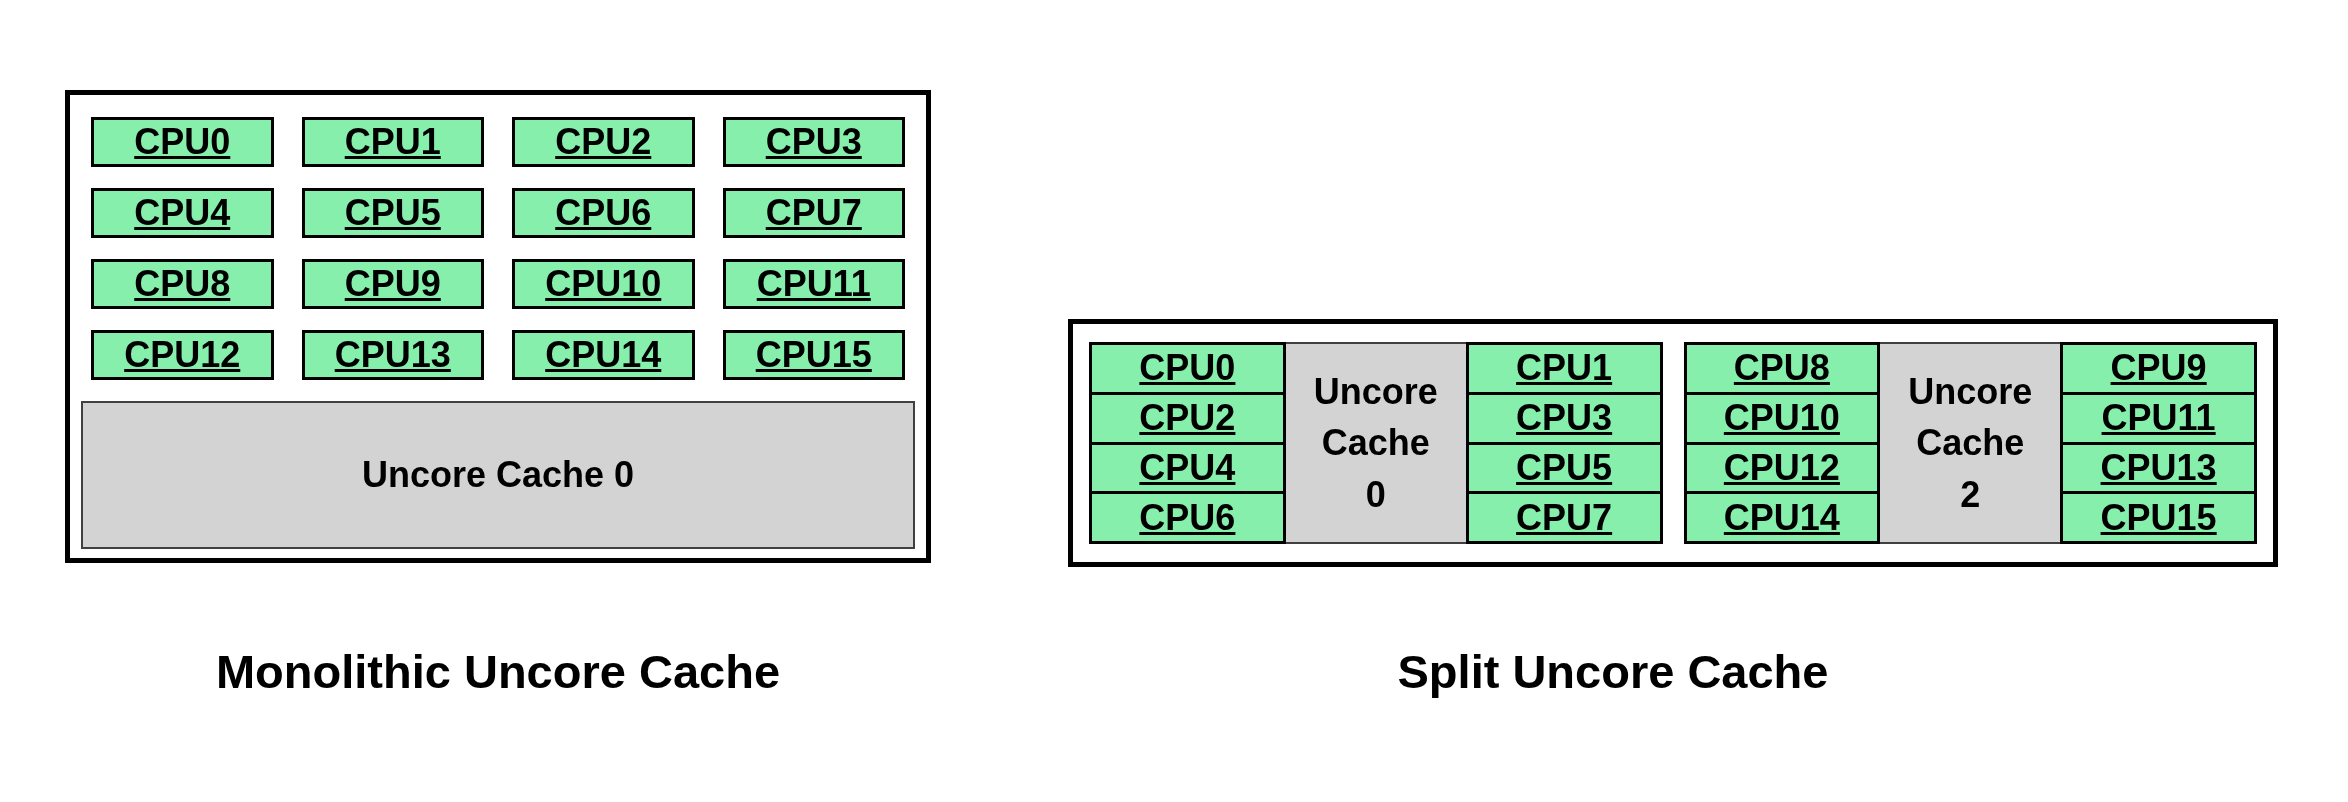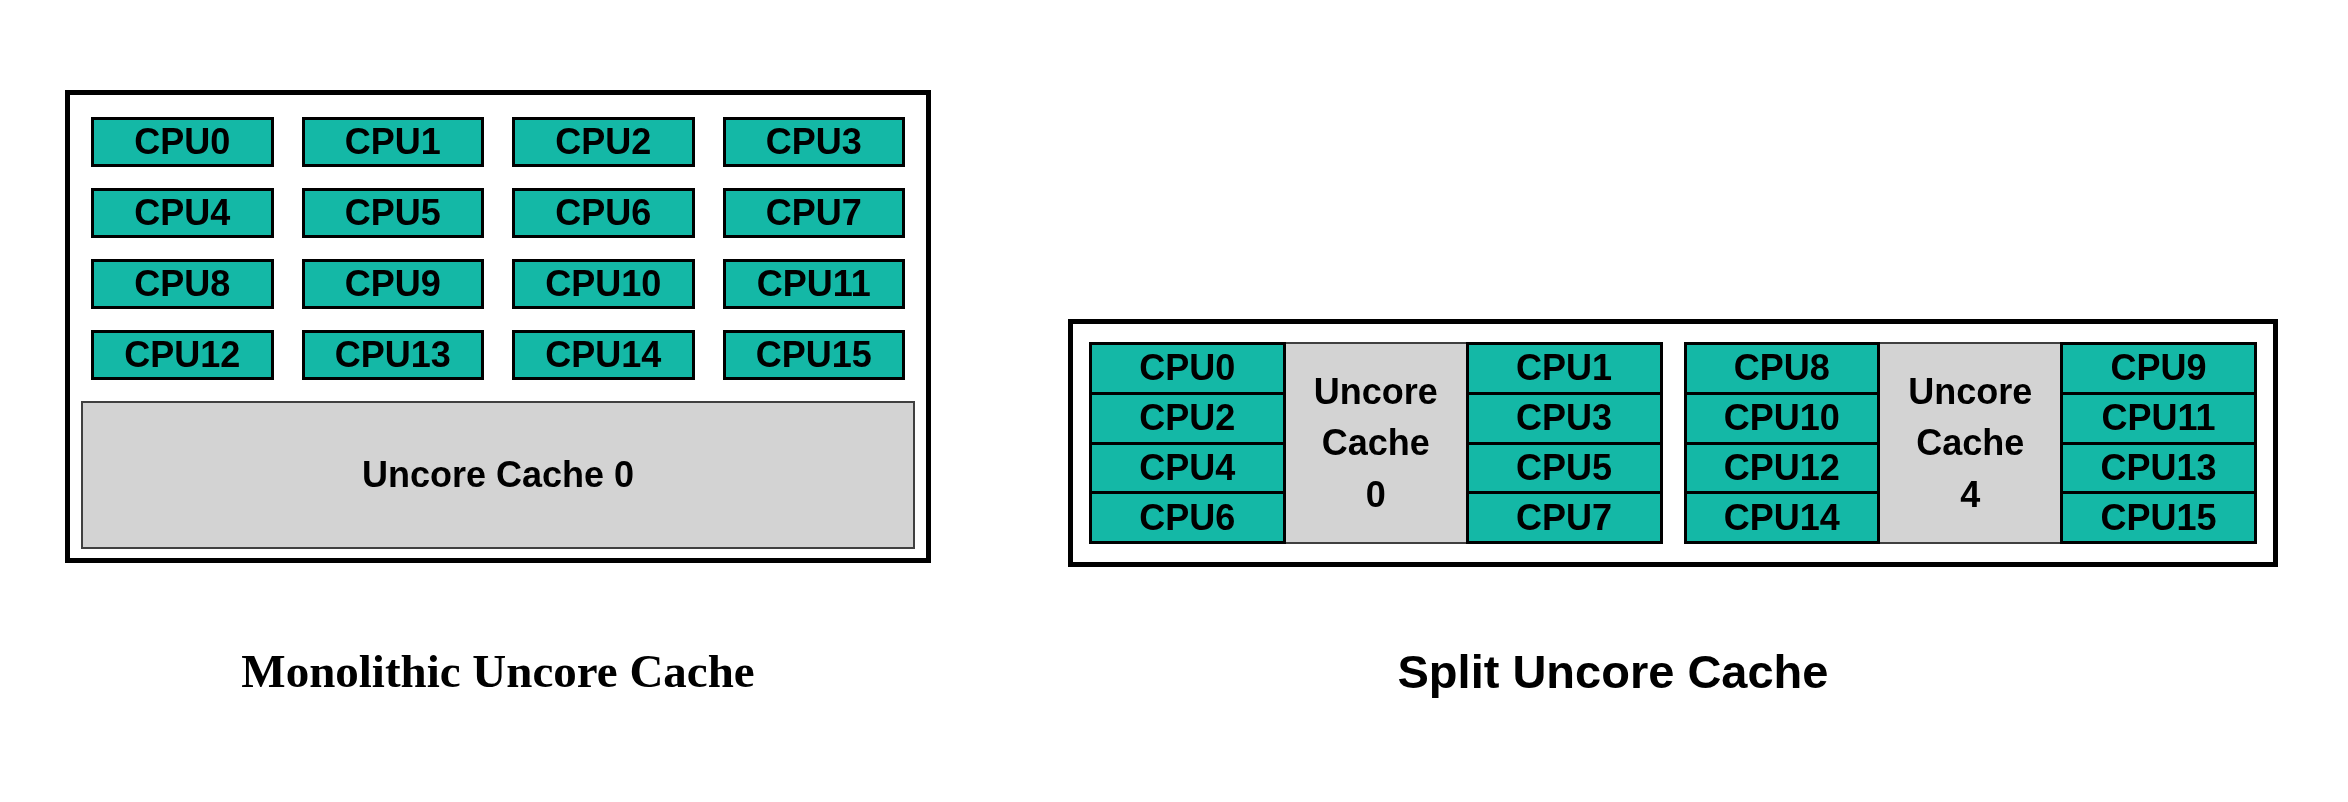--- a/index.html
+++ b/index.html
@@ -28,28 +28,29 @@
   }
   .mono-grid {
     display: grid;
     grid-template-columns: repeat(4, 1fr);
     column-gap: 28px;
     row-gap: 21px;
     margin: 4px 10px 0 10px;
   }
   .cpu-cell {
     height: 50px;
-    background: #14b8a6;
+    background: #86efac;
     border: 3px solid var(--line, #000000);
     display: flex;
     align-items: center;
     justify-content: center;
     font-size: 36px;
     font-weight: bold;
     white-space: nowrap;
+    text-decoration: underline;
   }
   .mono-uncore {
     margin-top: 21px;
     height: 148px;
     background: var(--uncore_fill, #d3d3d3);
     border: 2px solid var(--uncore_line, #404040);
     display: flex;
     align-items: center;
     justify-content: center;
     font-size: 36px;
@@ -93,21 +94,21 @@
 
   
   .caption {
     position: absolute;
     top: 646px;
     text-align: center;
     font-size: 47px;
     font-weight: bold;
     line-height: 1.1;
   }
-  .caption-mono { left: 65px;  width: 866px; font-family: Liberation Serif, serif;  }
+  .caption-mono { left: 65px;  width: 866px;  }
   .caption-split { left: 1008px; width: 1210px; }
 </style>
 </head>
 <body>
 
 <div class="canvas">
 
   <div class="outer-box mono-box">
     <div class="mono-grid">
       <div class="cpu-cell">CPU0</div>
@@ -149,21 +150,21 @@
       </div>
     </div>
 
     <div class="cluster">
       <div class="cpu-col">
         <div class="cpu-cell">CPU8</div>
         <div class="cpu-cell">CPU10</div>
         <div class="cpu-cell">CPU12</div>
         <div class="cpu-cell">CPU14</div>
       </div>
-      <div class="uncore-cell">Uncore Cache 4</div>
+      <div class="uncore-cell">Uncore Cache 2</div>
       <div class="cpu-col">
         <div class="cpu-cell">CPU9</div>
         <div class="cpu-cell">CPU11</div>
         <div class="cpu-cell">CPU13</div>
         <div class="cpu-cell">CPU15</div>
       </div>
     </div>
 
   </div>
   <div class="caption caption-split">Split Uncore Cache</div>

